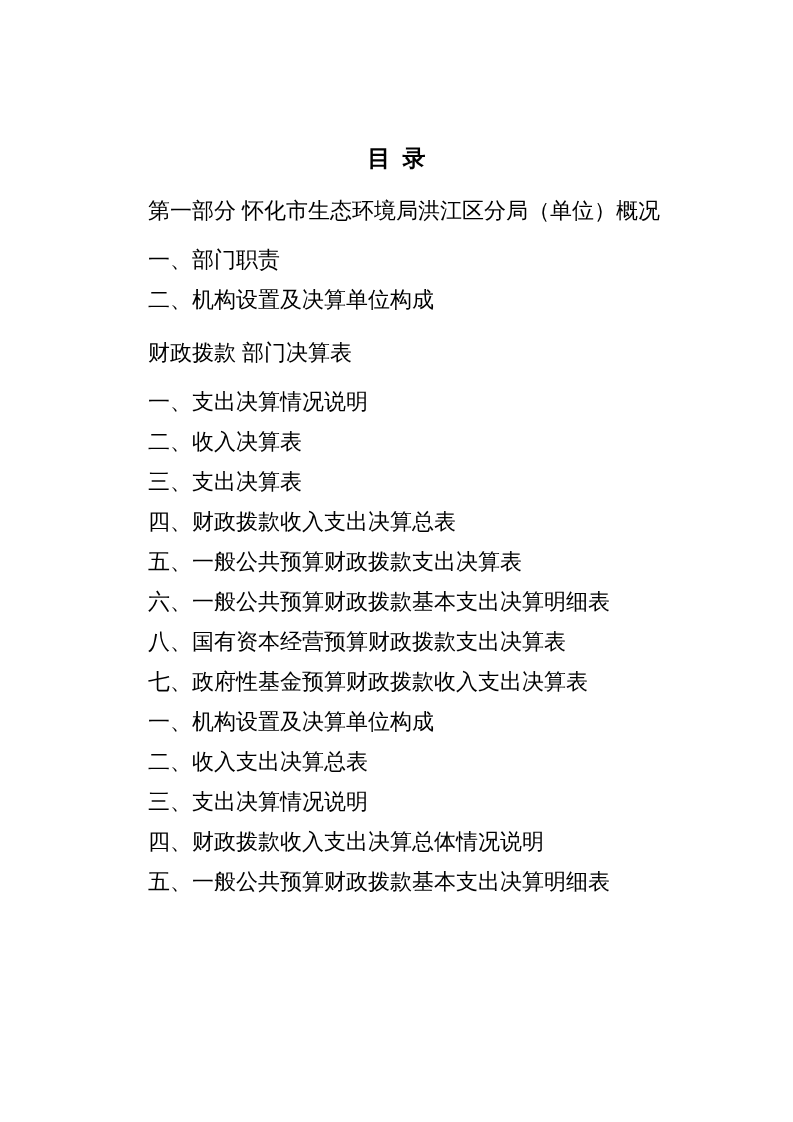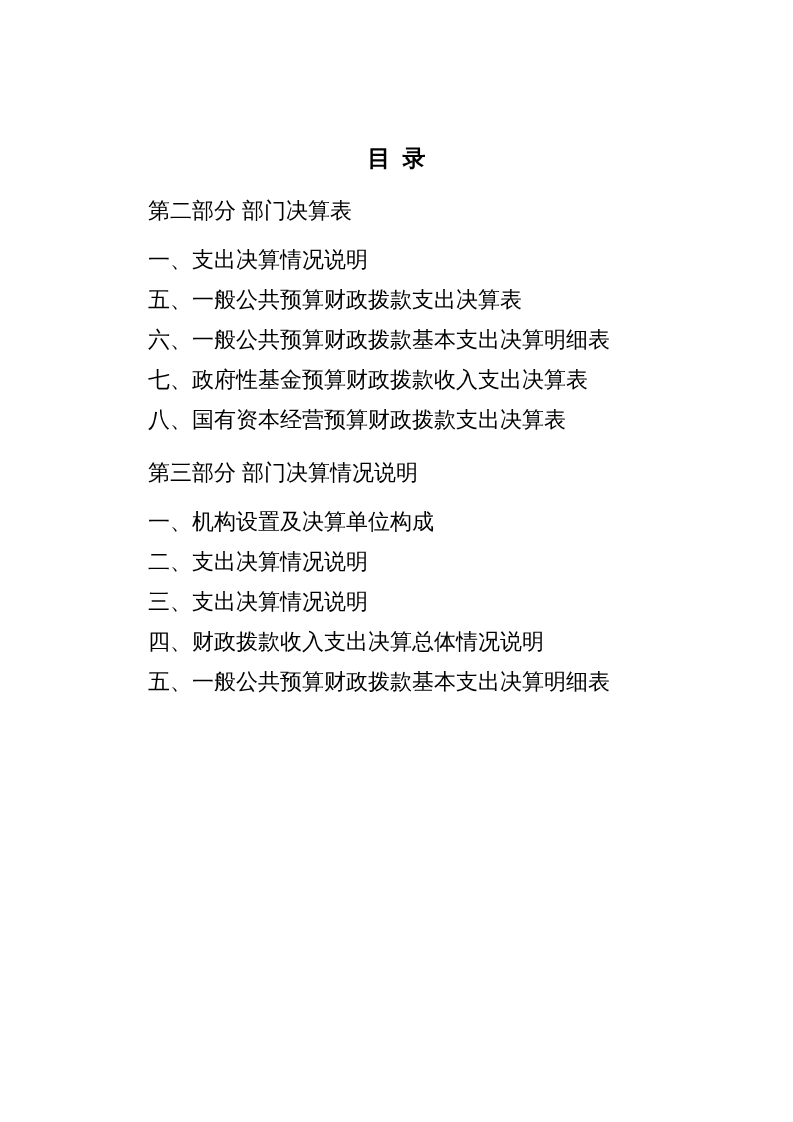--- a/index.html
+++ b/index.html
@@ -41,32 +41,39 @@
     white-space: nowrap;
   }
 </style>
 </head>
 <body>
 
 <div class="doc-page">
 
   <h1 class="doc-title">目录</h1>
 
-
   <div class="toc-section">
-    <p class="section-heading">第二部分 部门决算表</p>
-    <p class="toc-item">一、支出决算情况说明</p>
-    <p class="toc-item">五、一般公共预算财政拨款支出决算表</p>
-    <p class="toc-item">六、一般公共预算财政拨款基本支出决算明细表</p>
-    <p class="toc-item">七、政府性基金预算财政拨款收入支出决算表</p>
-    <p class="toc-item">八、国有资本经营预算财政拨款支出决算表</p>
+    <p class="section-heading">第一部分 怀化市生态环境局洪江区分局（单位）概况</p>
+    <p class="toc-item">一、部门职责</p>
+    <p class="toc-item">二、机构设置及决算单位构成</p>
   </div>
 
   <div class="toc-section">
-    <p class="section-heading">第三部分 部门决算情况说明</p>
+    <p class="section-heading">财政拨款 部门决算表</p>
+    <p class="toc-item">一、支出决算情况说明</p>
+    <p class="toc-item">二、收入决算表</p>
+    <p class="toc-item">三、支出决算表</p>
+    <p class="toc-item">四、财政拨款收入支出决算总表</p>
+    <p class="toc-item">五、一般公共预算财政拨款支出决算表</p>
+    <p class="toc-item">六、一般公共预算财政拨款基本支出决算明细表</p>
+    <p class="toc-item">八、国有资本经营预算财政拨款支出决算表</p>
+    <p class="toc-item">七、政府性基金预算财政拨款收入支出决算表</p>
+  </div>
+
+  <div class="toc-section">
     <p class="toc-item">一、机构设置及决算单位构成</p>
-    <p class="toc-item">二、支出决算情况说明</p>
+    <p class="toc-item">二、收入支出决算总表</p>
     <p class="toc-item">三、支出决算情况说明</p>
     <p class="toc-item">四、财政拨款收入支出决算总体情况说明</p>
     <p class="toc-item">五、一般公共预算财政拨款基本支出决算明细表</p>
   </div>
 
 </div>
 
 </body></html>

